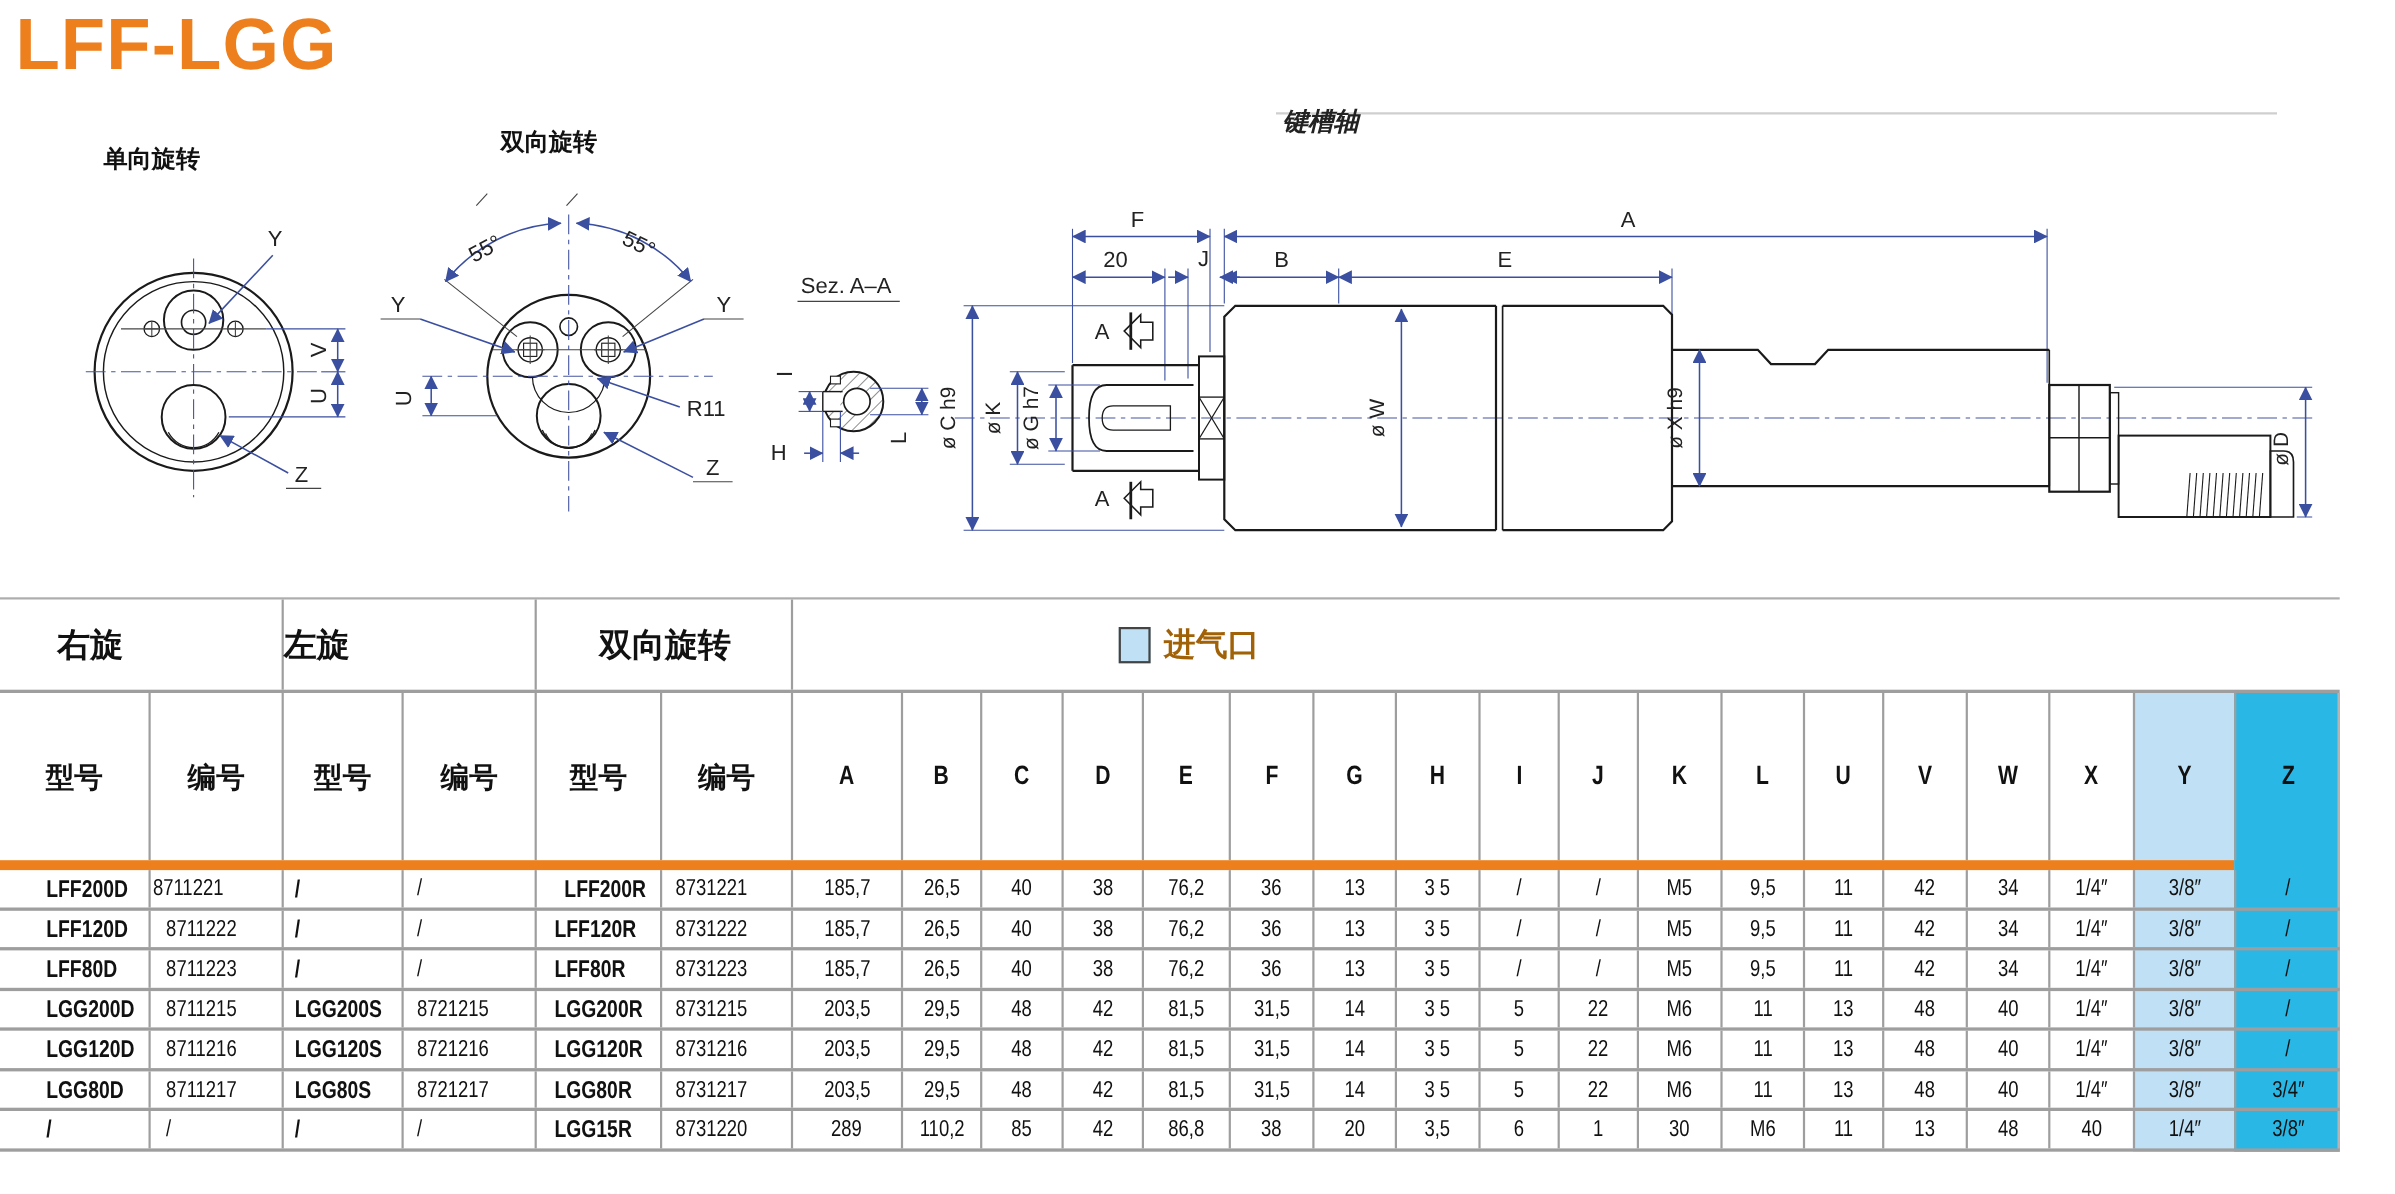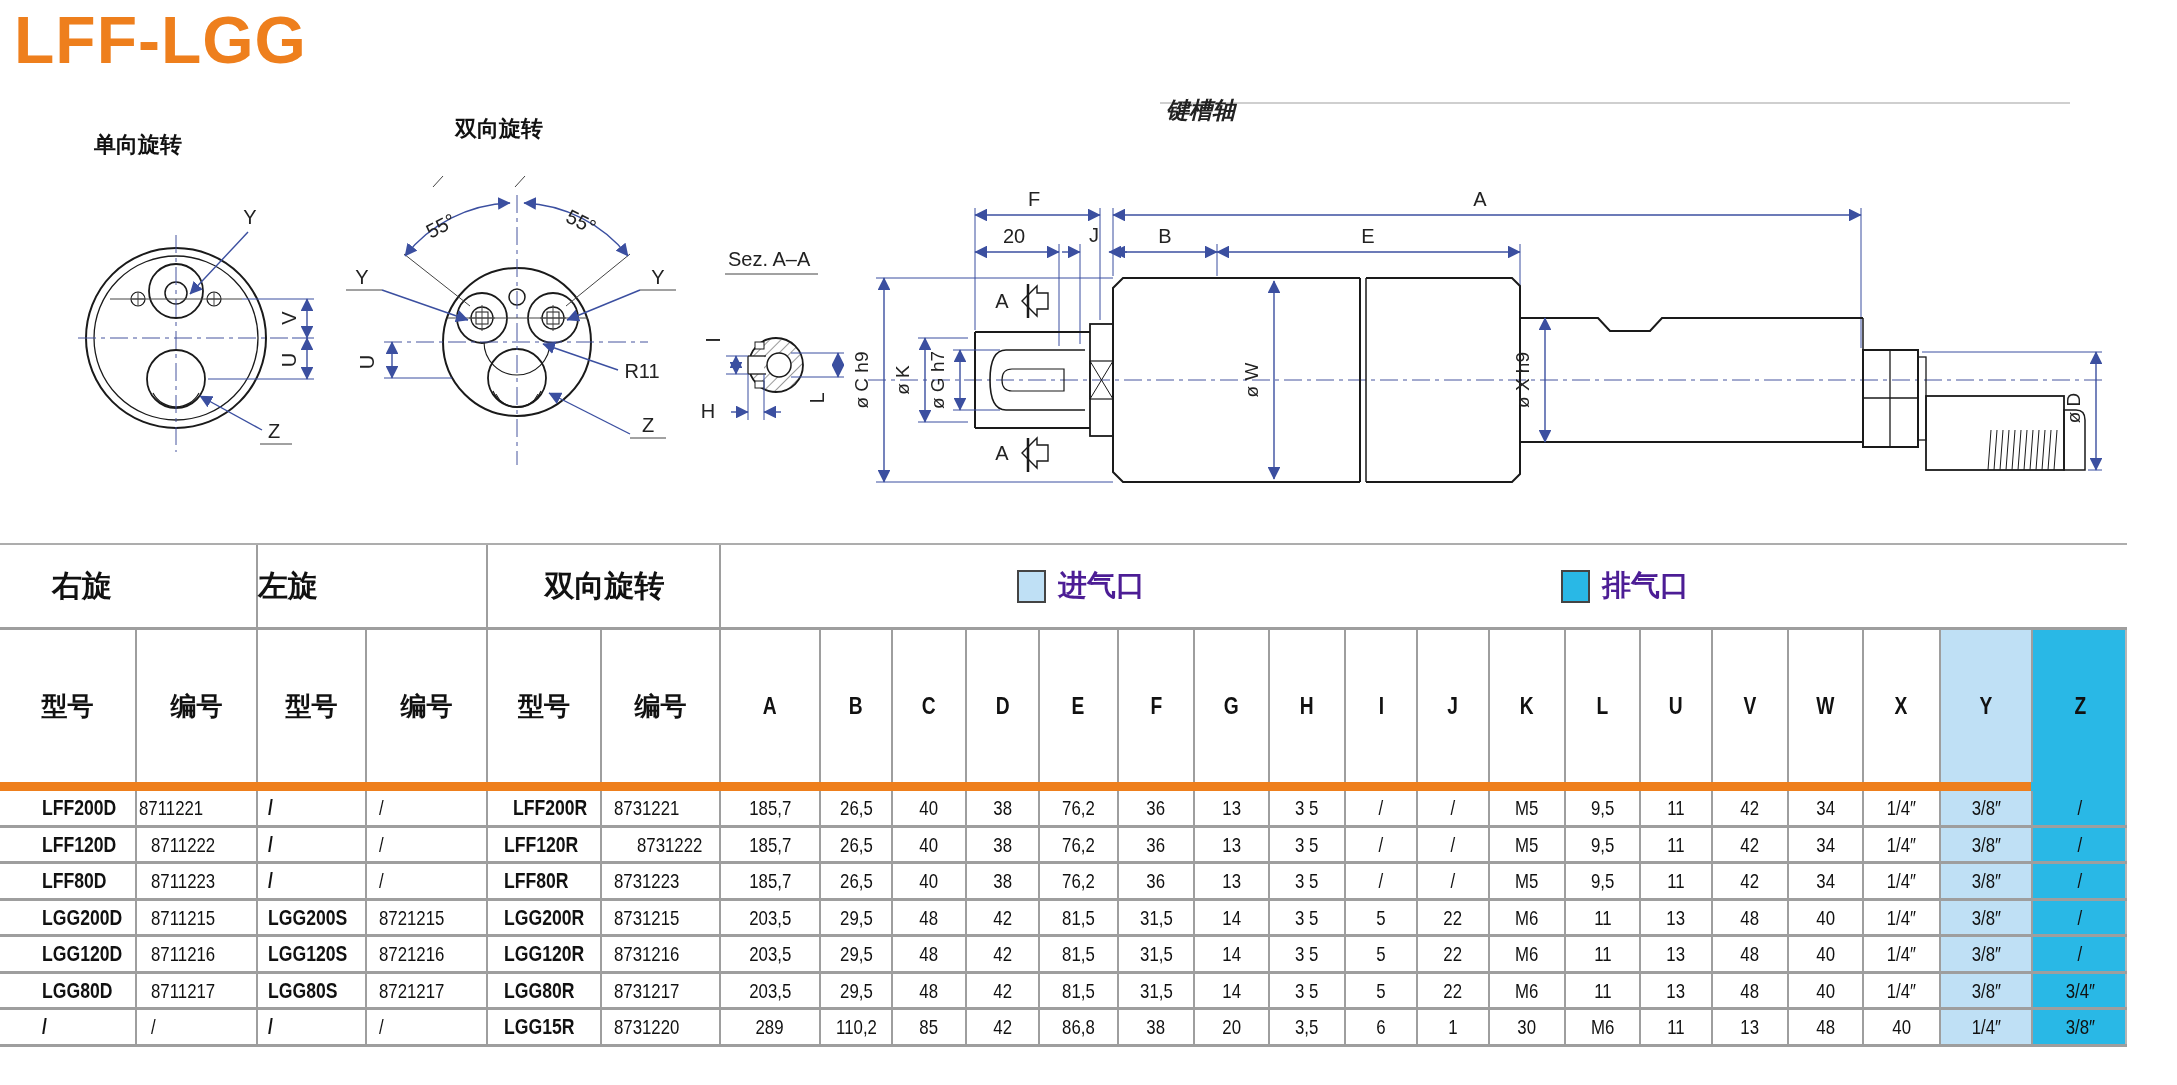--- a/index.html
+++ b/index.html
@@ -19,21 +19,21 @@
   #spec-table{position:absolute;left:0;top:0;width:2177px;height:1085px;}
   #ybg,#zbg{position:absolute;top:630px;height:417px;}
   #ybg{left:1939px;width:92px;}
   #zbg{left:2031px;width:96px;border-right:2px solid #b5b5b5;box-sizing:border-box;}
   #group-row{position:absolute;left:0;top:543px;width:2127px;height:87px;border-top:2px solid #adadad;border-bottom:3px solid #9e9e9e;box-sizing:border-box;}
   .gcell{position:absolute;top:0;height:100%;display:flex;align-items:center;font-size:30px;font-weight:600;color:#111;}
   .gc1{left:0;width:256px;padding-left:52px;box-sizing:border-box;}
   .gc2{left:256px;width:230px;justify-content:flex-start;border-left:2px solid #9e9e9e;}
   .gc3{left:486px;width:233px;justify-content:center;border-left:2px solid #9e9e9e;}
   .gc4{left:719px;width:1408px;border-left:2px solid #9e9e9e;}
-  .legend-item{position:absolute;top:0;height:100%;display:flex;align-items:center;gap:12px;font-size:29px;font-weight:600;color:#4c1d95;}
+  .legend-item{position:absolute;top:0;height:100%;display:flex;align-items:center;gap:12px;font-size:29px;font-weight:600;color:#a16207;}
   .swatch{width:29px;height:33px;border:2px solid #444;box-sizing:border-box;}
   #header-row{position:absolute;left:0;top:630px;width:2127px;height:152px;}
   .hcell{position:absolute;top:0;height:100%;display:flex;align-items:center;justify-content:center;box-sizing:border-box;}
   .bl{border-left:2px solid #9e9e9e;}
   .hcjk{font-size:26px;font-weight:bold;color:#111;}
   .hlet{font-size:24px;font-weight:bold;color:#111;display:inline-block;transform:scaleX(.8);}
   #orange-bar{position:absolute;left:0;top:782px;width:2031px;height:9px;}
   #data-rows .trow{position:absolute;left:0;width:2127px;border-bottom:3px solid #9e9e9e;box-sizing:border-box;}
   .tcell{position:absolute;top:0;height:100%;display:flex;align-items:center;box-sizing:border-box;overflow:hidden;}
   .ccell{justify-content:center;}
@@ -268,24 +268,20 @@
         <span>左旋</span>
       </div>
     <div class="gcell gc3">
         <span>双向旋转</span>
       </div>
     <div class="gcell gc4">
       <div class="legend-item" style="left:296px;">
         <span class="swatch" style="background: rgb(191, 224, 245);"></span>
         <span>进气口</span>
       </div>
-      <div class="legend-item" style="left:840px;">
-        <span class="swatch" style="background: rgb(41, 184, 230);"></span>
-        <span>排气口</span>
-      </div>
     </div>
   </div>
 
   <div id="header-row">
       <div class="hcell" style="left: 0px; width: 135px;">
         <span class="hcjk">型号</span>
       </div>
       <div class="hcell bl" style="left: 135px; width: 121px;">
         <span class="hcjk">编号</span>
       </div>
@@ -441,21 +437,21 @@
         </div>
         <div class="tcell lcell bl" style="left: 256px; width: 109px; padding-left: 10px;">
           <span class="cv mdl">/</span>
         </div>
         <div class="tcell lcell bl" style="left: 365px; width: 121px; padding-left: 12px;">
           <span class="cv">/</span>
         </div>
         <div class="tcell lcell bl" style="left: 486px; width: 114px; padding-left: 16px;">
           <span class="cv mdl">LFF120R</span>
         </div>
-        <div class="tcell lcell bl" style="left: 600px; width: 119px; padding-left: 12px; justify-content: flex-end;">
+        <div class="tcell lcell bl" style="left: 600px; width: 119px; padding-left: 12px;">
           <span class="cv">8731222</span>
         </div>
         <div class="tcell ccell bl" style="left: 719px; width: 100px;">
           <span class="cv">185,7</span>
         </div>
         <div class="tcell ccell bl" style="left: 819px; width: 72px;">
           <span class="cv">26,5</span>
         </div>
         <div class="tcell ccell bl" style="left: 891px; width: 74px;">
           <span class="cv">40</span>

